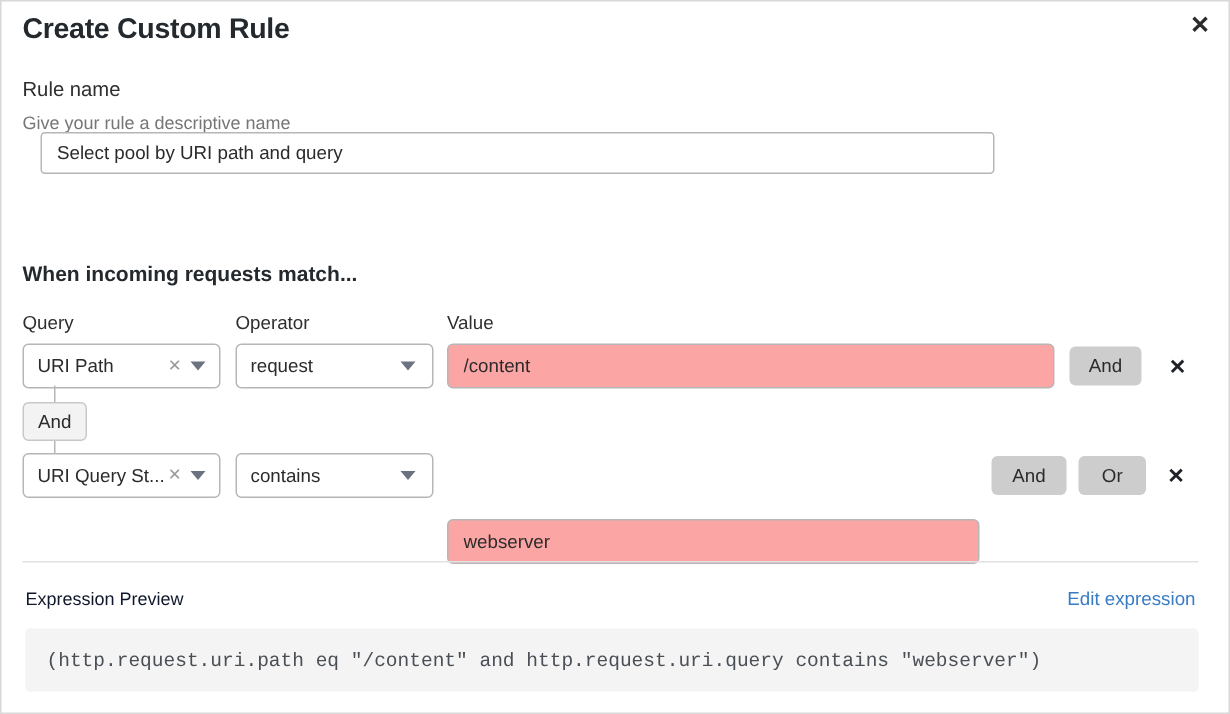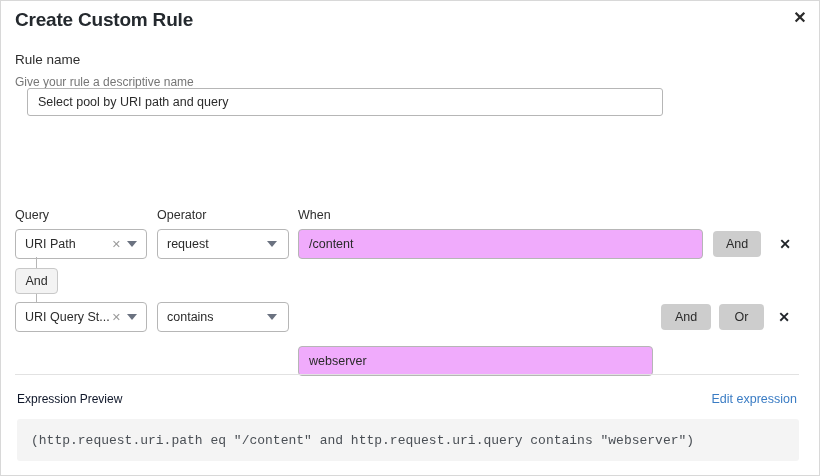--- a/index.html
+++ b/index.html
@@ -89,21 +89,21 @@
     background: #fff; display: flex; align-items: center;
     padding: 0 8px 0 9px; cursor: pointer;
   }
   .op-text { flex: 1; font-size: 12.5px; color: #2b2b2b; }
   .value-input {
     position: absolute; top: 0; left: 297px;
     height: 30px;
     border: 1px solid #b6b6b6; border-radius: 4px;
     padding: 0 10px; font-size: 12.5px; color: #2b2b2b;
     font-family: "Liberation Sans", sans-serif;
-    background: #f0abfc; outline: none;
+    background: #fca5a5; outline: none;
   }
   #value-1 { width: 405px; }
   #value-2 { width: 355px; margin-top: 44px; }
 
   .logic-btn {
     position: absolute; top: 2px; height: 26px;
     background: #cdcdcd; border: none; border-radius: 4px;
     font-size: 12.5px; color: #2b2b2b; cursor: pointer;
     font-family: "Liberation Sans", sans-serif;
     display: flex; align-items: center; justify-content: center;
@@ -168,24 +168,25 @@
 <div id="dialog">
 
   <div id="title">Create Custom Rule</div>
 
   <div id="close-btn">✕</div>
 
   <div id="rule-name-label">Rule name</div>
   <div id="rule-name-help">Give your rule a descriptive name</div>
   <input id="rule-name-input" type="text" value="Select pool by URI path and query" style="">
 
+  <div id="match-heading">When incoming requests match...</div>
 
   <div class="col-label" id="label-field">Query</div>
   <div class="col-label" id="label-operator">Operator</div>
-  <div class="col-label" id="label-value">When</div>
+  <div class="col-label" id="label-value">Value</div>
 
   <div class="cond-row" id="row-1">
     <div class="field-select">
       <span class="field-text">URI Path</span>
       <span class="clear-x">✕</span>
       <span class="caret"></span>
     </div>
     <div class="op-select">
       <span class="op-text">request</span>
       <span class="caret"></span>

